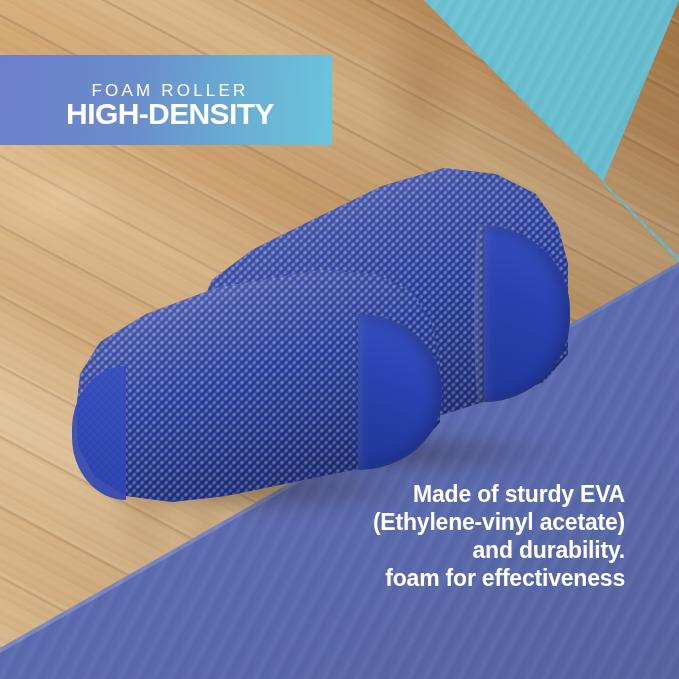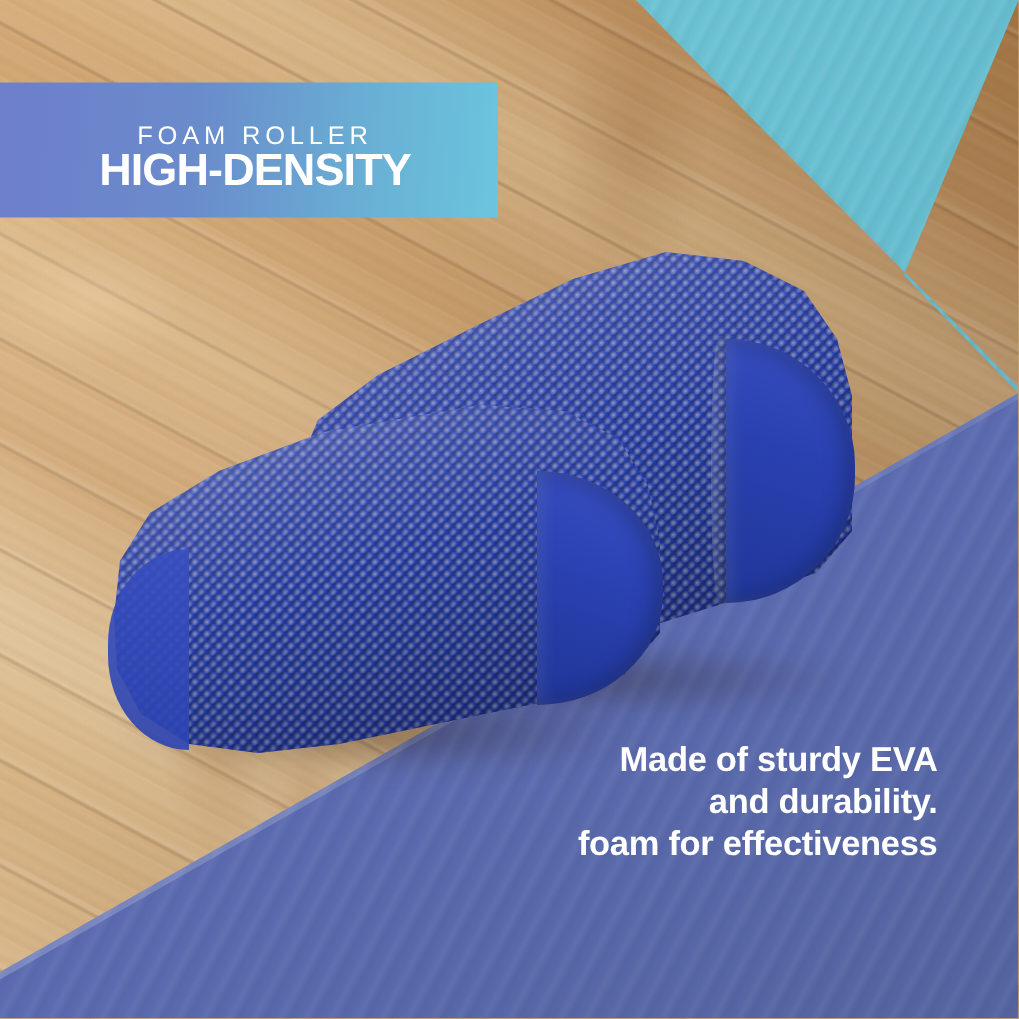--- a/index.html
+++ b/index.html
@@ -198,21 +198,21 @@
     line-height:1; white-space:nowrap;
   }
   #banner-subtitle {
     color:#ffffff;
     font-size:17px; font-weight:400; letter-spacing:3.2px;
     line-height:1; margin-top:11px; white-space:nowrap;
   }
 
   
   #caption-block {
-    position:absolute; right:54px; top:492px; width:300px;
+    position:absolute; right:54px; top:480px; width:300px;
     text-align:right;
   }
   .caption-line {
     color:#ffffff;
     font-size:23px; font-weight:700;
     line-height:28px; white-space:nowrap;
     letter-spacing:-0.2px;
   }
 </style>
 </head>
@@ -256,17 +256,18 @@
     <div class="cap"></div>
   </div>
 
   <div id="header-banner">
     <div id="banner-subtitle">FOAM ROLLER</div>
     <div id="banner-title">HIGH-DENSITY</div>
   </div>
 
   <div id="caption-block">
     <div class="caption-line">Made of sturdy EVA</div>
+    <div class="caption-line">(Ethylene-vinyl acetate)</div>
     <div class="caption-line">and durability.</div>
     <div class="caption-line">foam for effectiveness</div>
   </div>
 
 </div>
 
 </body></html>

